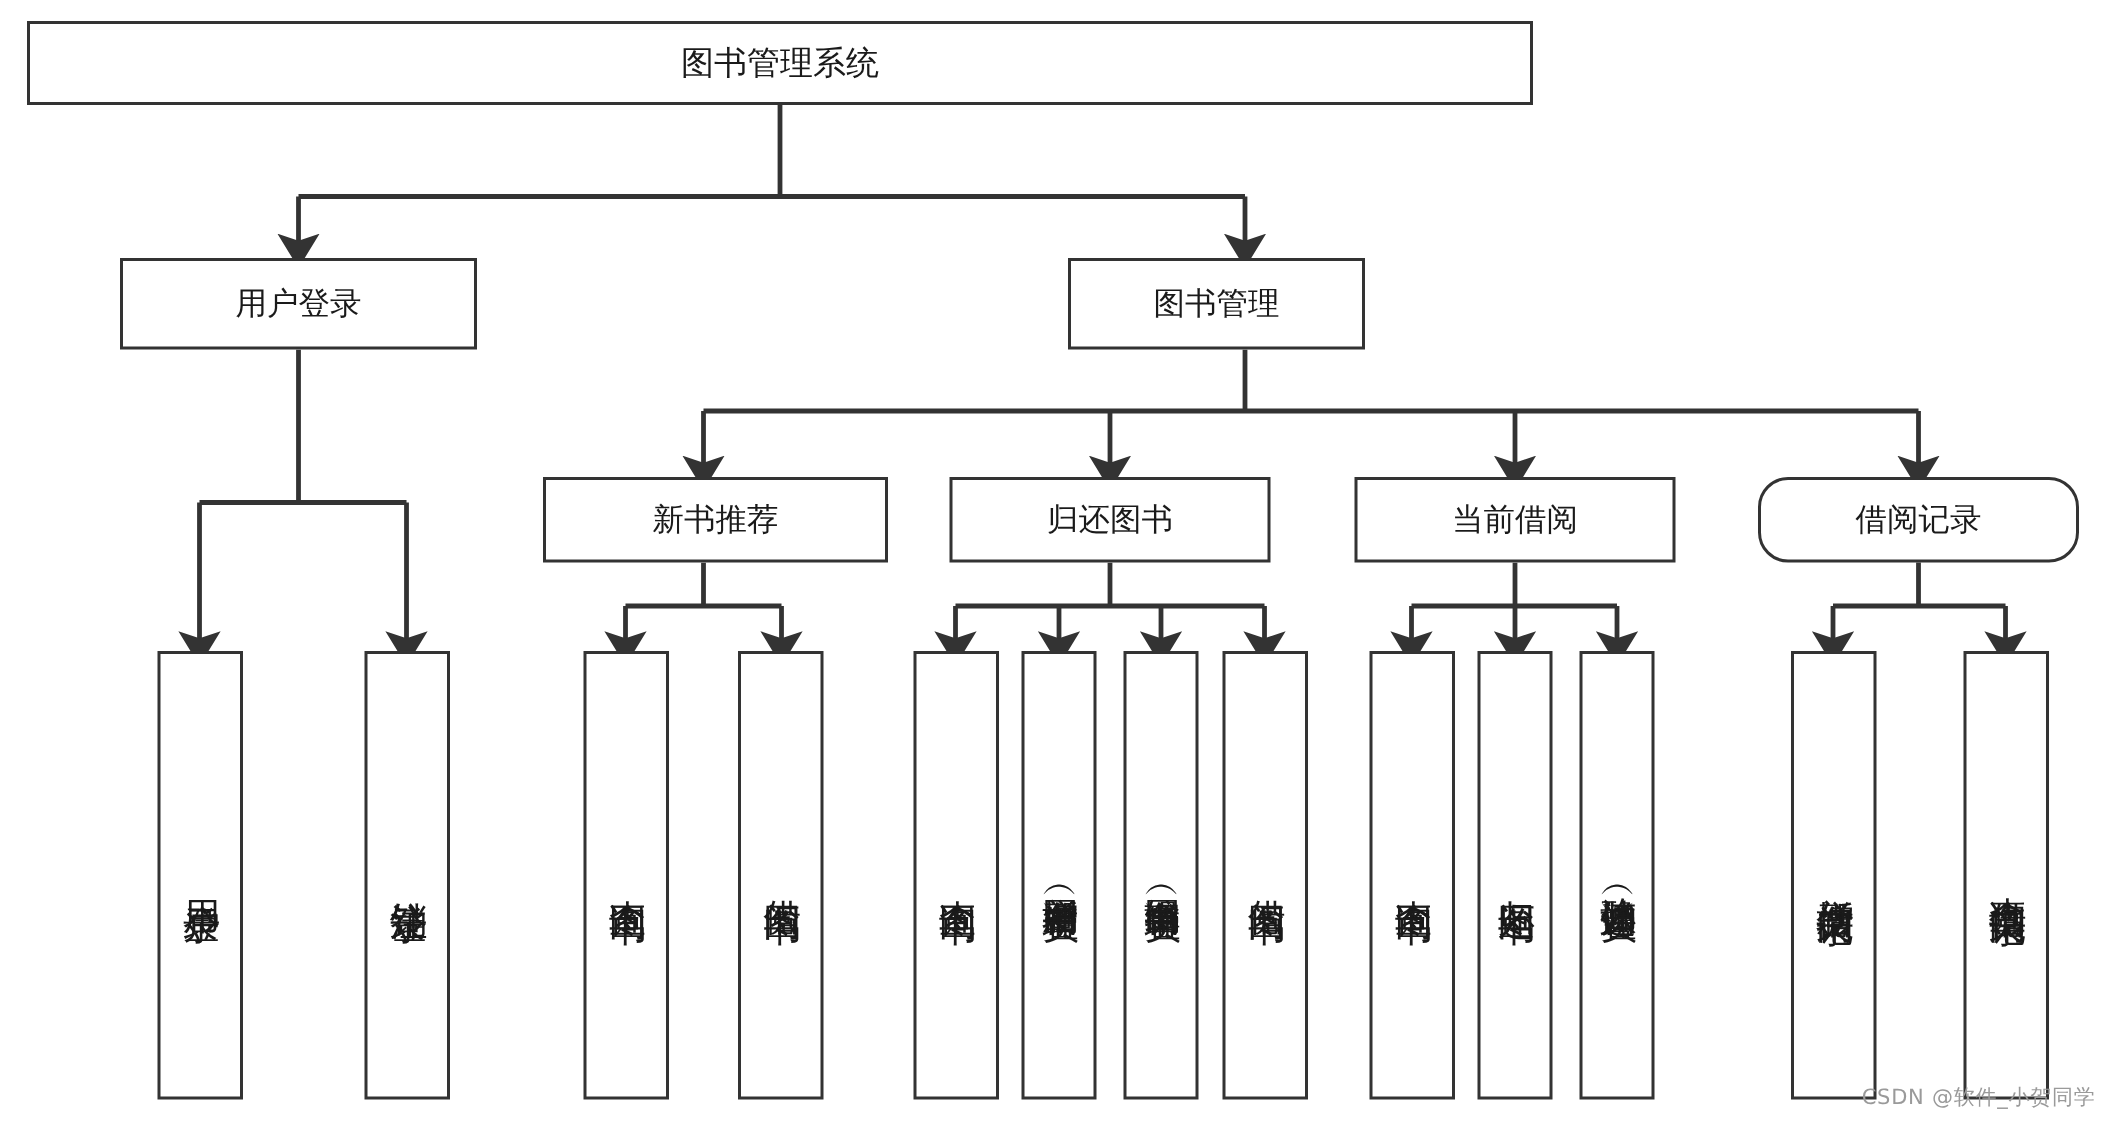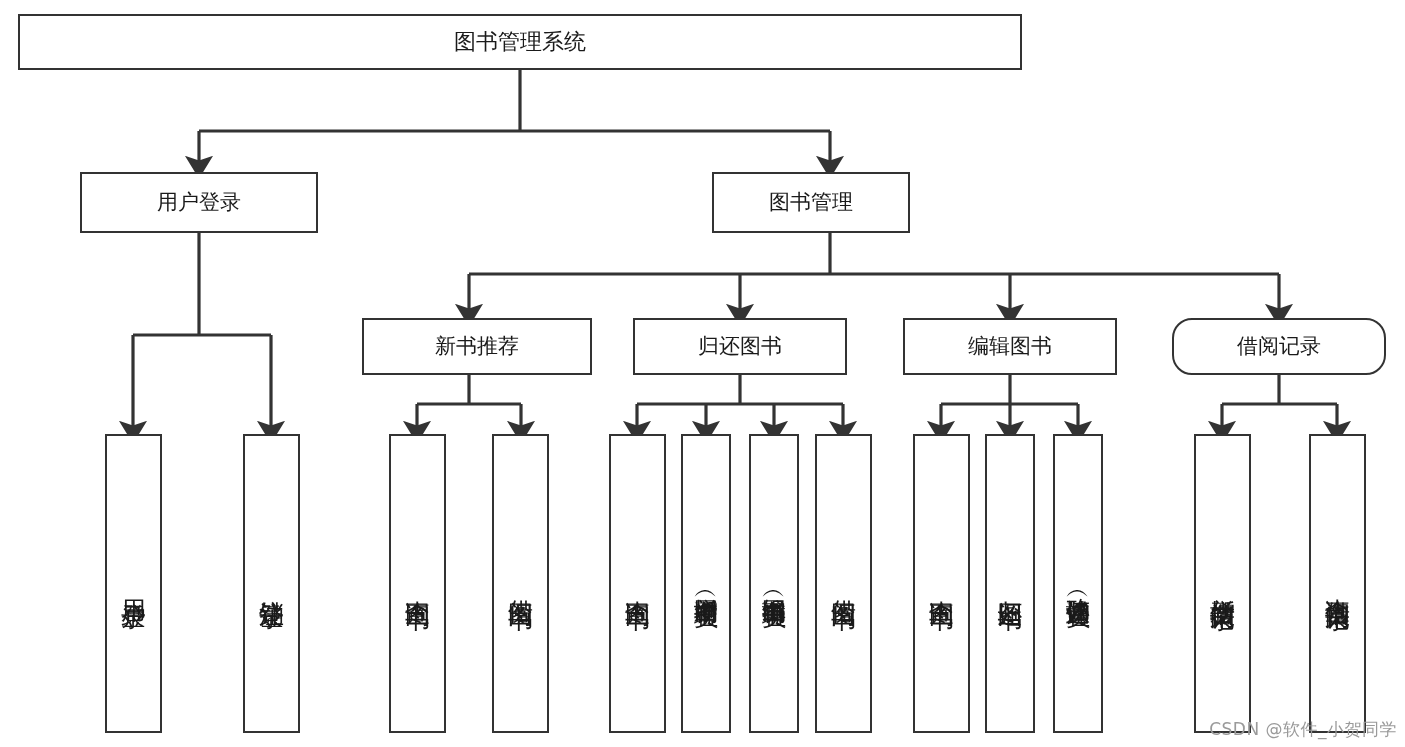--- a/index.html
+++ b/index.html
@@ -54,21 +54,21 @@
     text-orientation: upright;
     font-size: 25px;
     letter-spacing: 2px;
     line-height: 1;
   }
   .node.leaf.narrow .node-label { font-size: 24px; letter-spacing: 1px; }
   #watermark {
     position: absolute;
     right: 8px;
     bottom: 6px;
-    font-size: 17px;
+    font-size: 14px;
     color: #9a9a9a;
     letter-spacing: 0.5px;
     white-space: nowrap;
     user-select: none;
   }
 </style>
 </head>
 <body>
 
 <div id="diagram-root">
@@ -137,21 +137,21 @@
     <span class="node-label">图书管理</span>
   </div>
 
   <div class="node level2" style="left:362px; top:318px; width:230px; height:57px;">
     <span class="node-label">新书推荐</span>
   </div>
   <div class="node level2" style="left:633px; top:318px; width:214px; height:57px;">
     <span class="node-label">归还图书</span>
   </div>
   <div class="node level2" style="left:903px; top:318px; width:214px; height:57px;">
-    <span class="node-label">编辑图书</span>
+    <span class="node-label">当前借阅</span>
   </div>
   <div class="node level2" style="left:1172px; top:318px; width:214px; height:57px;border-radius:20px;">
     <span class="node-label">借阅记录</span>
   </div>
 
   <div class="node leaf" style="left:105px; top:434px; width:57px; height:299px;">
     <span class="node-label">用户登录</span>
   </div>
   <div class="node leaf" style="left:243px; top:434px; width:57px; height:299px;">
     <span class="node-label">注销登录</span>

